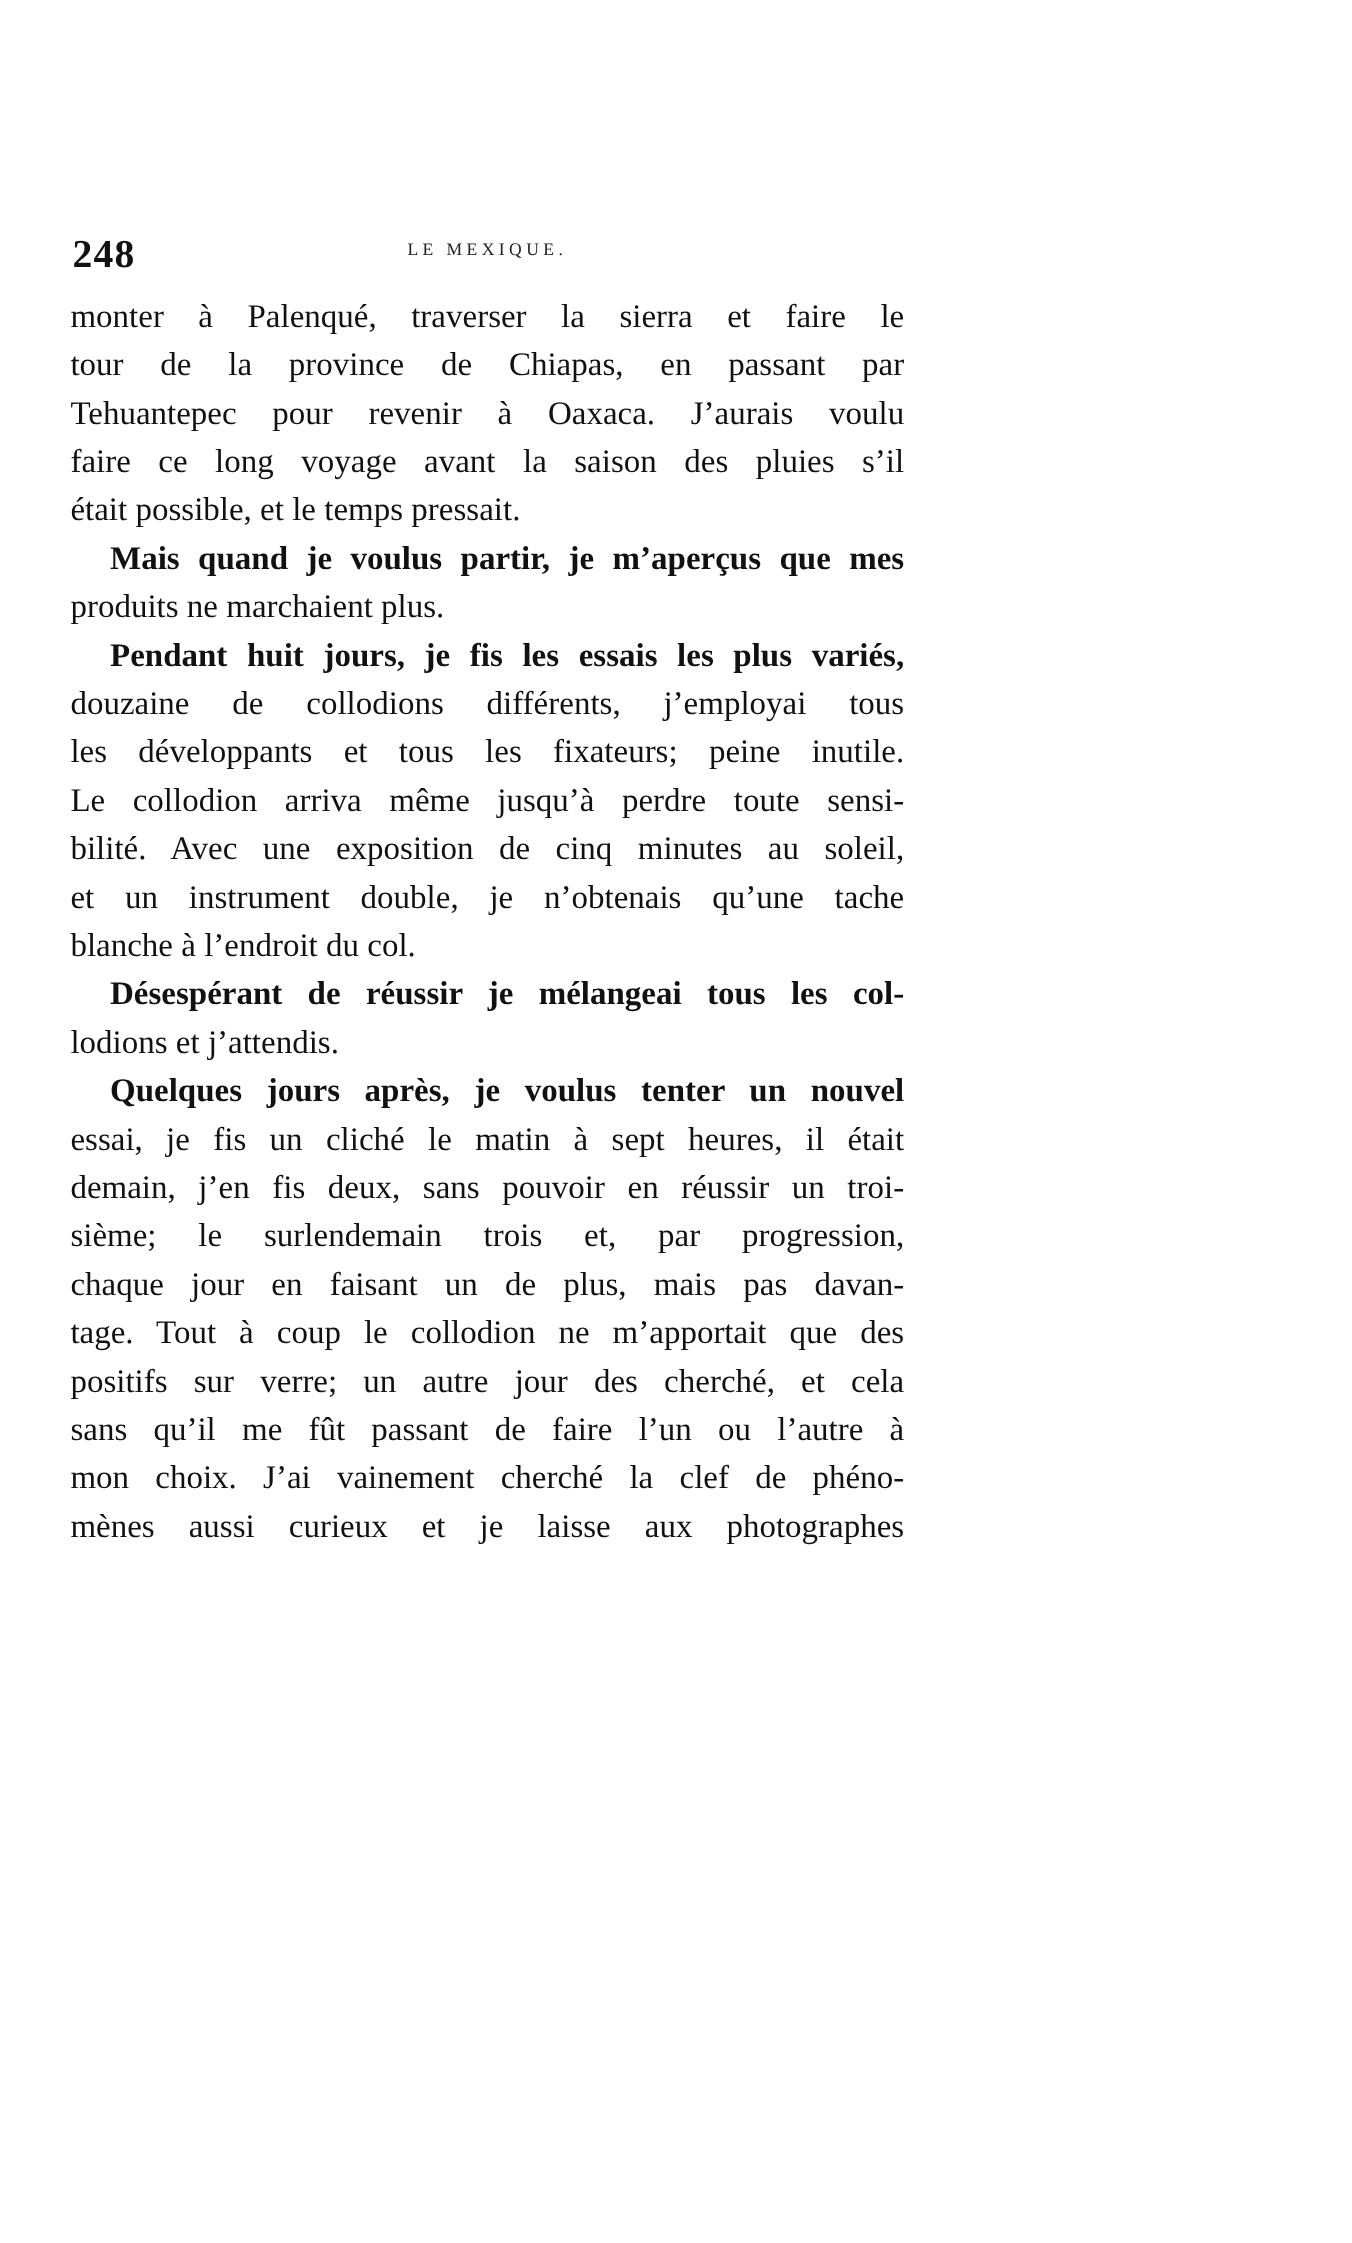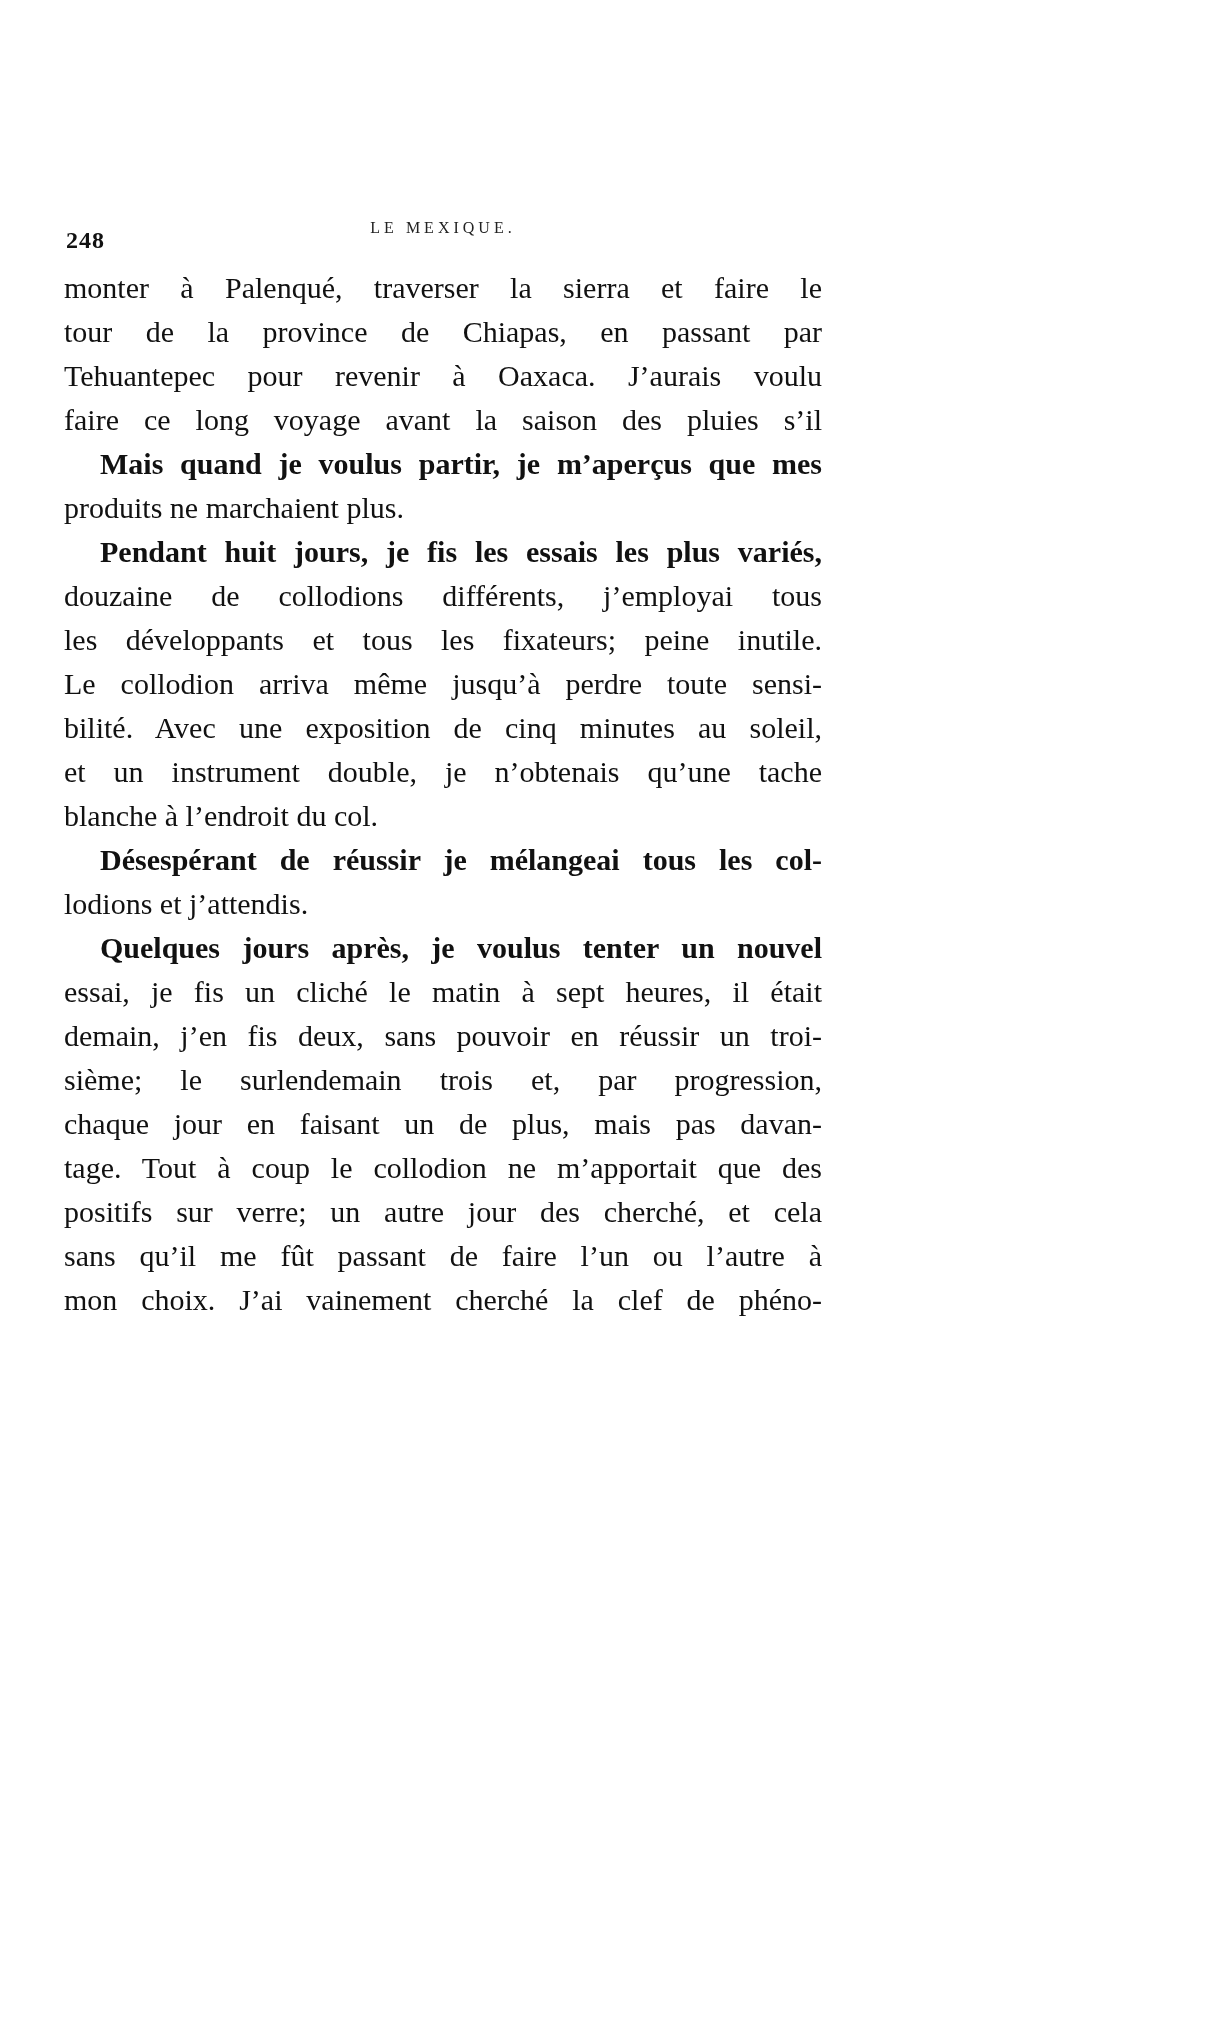--- a/index.html
+++ b/index.html
@@ -24,24 +24,23 @@
     position: absolute;
     top: 210px;
     left: 64px;
     width: 758px;
     height: 40px;
   }
   .page-number {
     position: absolute;
     left: 2px;
     top: 0;
-    font-size: 24px;
+    font-size: 36px;
     font-weight: bold;
     letter-spacing: 1px;
-    margin-top: 17px;
   }
   .running-title {
     position: absolute;
     left: 0;
     right: 0;
     top: 9px;
     text-align: center;
     font-size: 16px;
     letter-spacing: 4px;
     color: #222222;
@@ -77,20 +76,21 @@
   <div class="header">
     <span class="page-number">248</span>
     <span class="running-title">LE MEXIQUE.</span>
   </div>
   <div class="text-body">
       <div class="paragraph">
         <div class="line">monter à Palenqué, traverser la sierra et faire le</div>
         <div class="line">tour de la province de Chiapas, en passant par</div>
         <div class="line">Tehuantepec pour revenir à Oaxaca. J’aurais voulu</div>
         <div class="line">faire ce long voyage avant la saison des pluies s’il</div>
+        <div class="line last">était possible, et le temps pressait.</div>
       </div>
       <div class="paragraph">
         <div class="line indent">Mais quand je voulus partir, je m’aperçus que mes</div>
         <div class="line last">produits ne marchaient plus.</div>
       </div>
       <div class="paragraph">
         <div class="line indent">Pendant huit jours, je fis les essais les plus variés,</div>
         <div class="line">douzaine de collodions différents, j’employai tous</div>
         <div class="line">les développants et tous les fixateurs; peine inutile.</div>
         <div class="line">Le collodion arriva même jusqu’à perdre toute sensi-</div>
@@ -105,15 +105,16 @@
       <div class="paragraph">
         <div class="line indent">Quelques jours après, je voulus tenter un nouvel</div>
         <div class="line">essai, je fis un cliché le matin à sept heures, il était</div>
         <div class="line">demain, j’en fis deux, sans pouvoir en réussir un troi-</div>
         <div class="line">sième; le surlendemain trois et, par progression,</div>
         <div class="line">chaque jour en faisant un de plus, mais pas davan-</div>
         <div class="line">tage. Tout à coup le collodion ne m’apportait que des</div>
         <div class="line">positifs sur verre; un autre jour des cherché, et cela</div>
         <div class="line">sans qu’il me fût passant de faire l’un ou l’autre à</div>
         <div class="line">mon choix. J’ai vainement cherché la clef de phéno-</div>
+        <div class="line">mènes aussi curieux et je laisse aux photographes</div>
       </div>
     </div>
 </div>
 
 </body></html>

